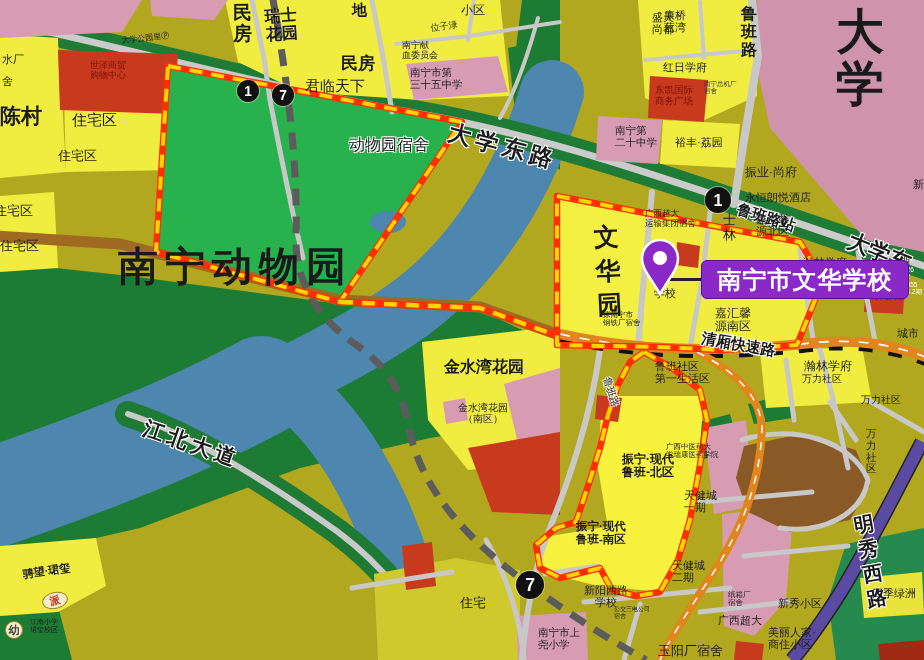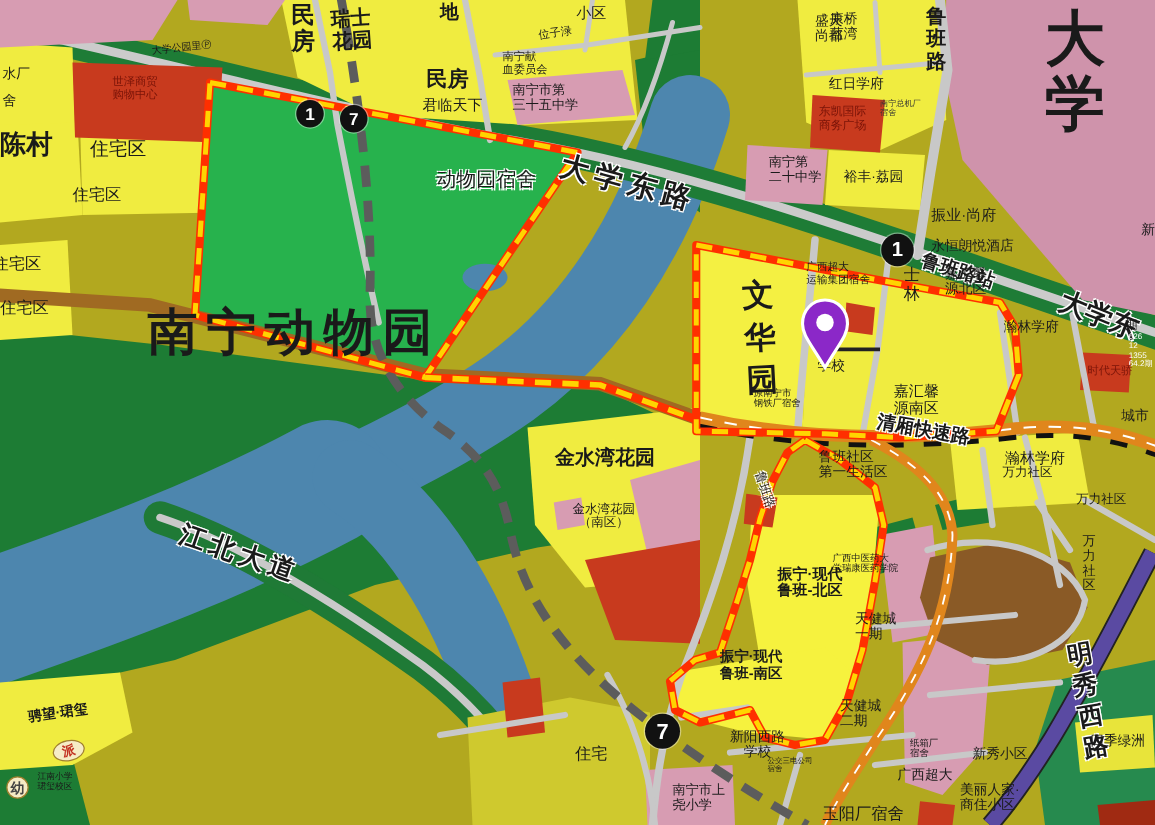--- a/index.html
+++ b/index.html
@@ -175,21 +175,21 @@
       <div class="lbl" style="left: 264px; top: 8px; font-size: 16px; font-weight: 700; transform: rotate(-4deg);">瑞士
 花园</div>
       <div class="lbl" style="left: 352px; top: 2px; font-size: 15px; font-weight: 700;">地</div>
       <div class="lbl" style="left: 461px; top: 4px; font-size: 12px;">小区</div>
       <div class="lbl" style="left: 341px; top: 54px; font-size: 17px; font-weight: 700;">民房</div>
       <div class="lbl" style="left: 430px; top: 23px; font-size: 9px; transform: rotate(-8deg);">位子渌</div>
       <div class="lbl" style="left: 402px; top: 40px; font-size: 9px;">南宁献
 血委员会</div>
       <div class="lbl" style="left: 410px; top: 67px; font-size: 10.5px;">南宁市第
 三十五中学</div>
-      <div class="lbl" style="left: 305px; top: 78px; font-size: 12px; margin-left: 33px;">君临天下</div>
+      <div class="lbl" style="left: 305px; top: 78px; font-size: 15px;">君临天下</div>
       <div class="lbl" style="left: 121px; top: 37px; font-size: 8px; transform: rotate(-6deg);">大学公园里Ⓟ</div>
       <div class="lbl" style="left: 2px; top: 53px; font-size: 11px;">水厂</div>
       <div class="lbl" style="left: 2px; top: 75px; font-size: 11px;">舍</div>
       <div class="lbl" style="left: 90px; top: 60px; font-size: 9px; color: rgb(122, 20, 8);">世泽商贸
 购物中心</div>
       <div class="lbl" style="left: 0px; top: 104px; font-size: 21px; font-weight: 700;">陈村</div>
       <div class="lbl" style="left: 72px; top: 112px; font-size: 15px;">住宅区</div>
       <div class="lbl" style="left: 58px; top: 149px; font-size: 13px;">住宅区</div>
       <div class="lbl" style="left: -6px; top: 204px; font-size: 13px;">住宅区</div>
       <div class="lbl" style="left: 0px; top: 239px; font-size: 13px;">住宅区</div>
@@ -299,14 +299,15 @@
   <div id="badges">
       <div class="badge" style="left: 42px; top: 592px; width: 24px; height: 15px; font-size: 10.5px; color: rgb(194, 48, 32); transform: rotate(-12deg);">派</div>
       <div class="badge" style="left: 5px; top: 621px; width: 16px; height: 16px; font-size: 11.2px; color: rgb(68, 68, 68);">幼</div>
     </div>
 
   <div id="callout-connector"></div>
   <svg id="poi-pin" width="44" height="60">
     <path d="M22,2 C12,2 4,10 4,21 C4,30 10,36 22,56 C34,36 40,30 40,21 C40,10 32,2 22,2 Z" fill="#8b28c8" stroke="#ffffff" stroke-width="2.5"></path>
     <circle cx="22" cy="20" r="7" fill="#ffffff"></circle>
   </svg>
+  <div id="callout">南宁市文华学校</div>
 
 </div>
 
 </body></html>

